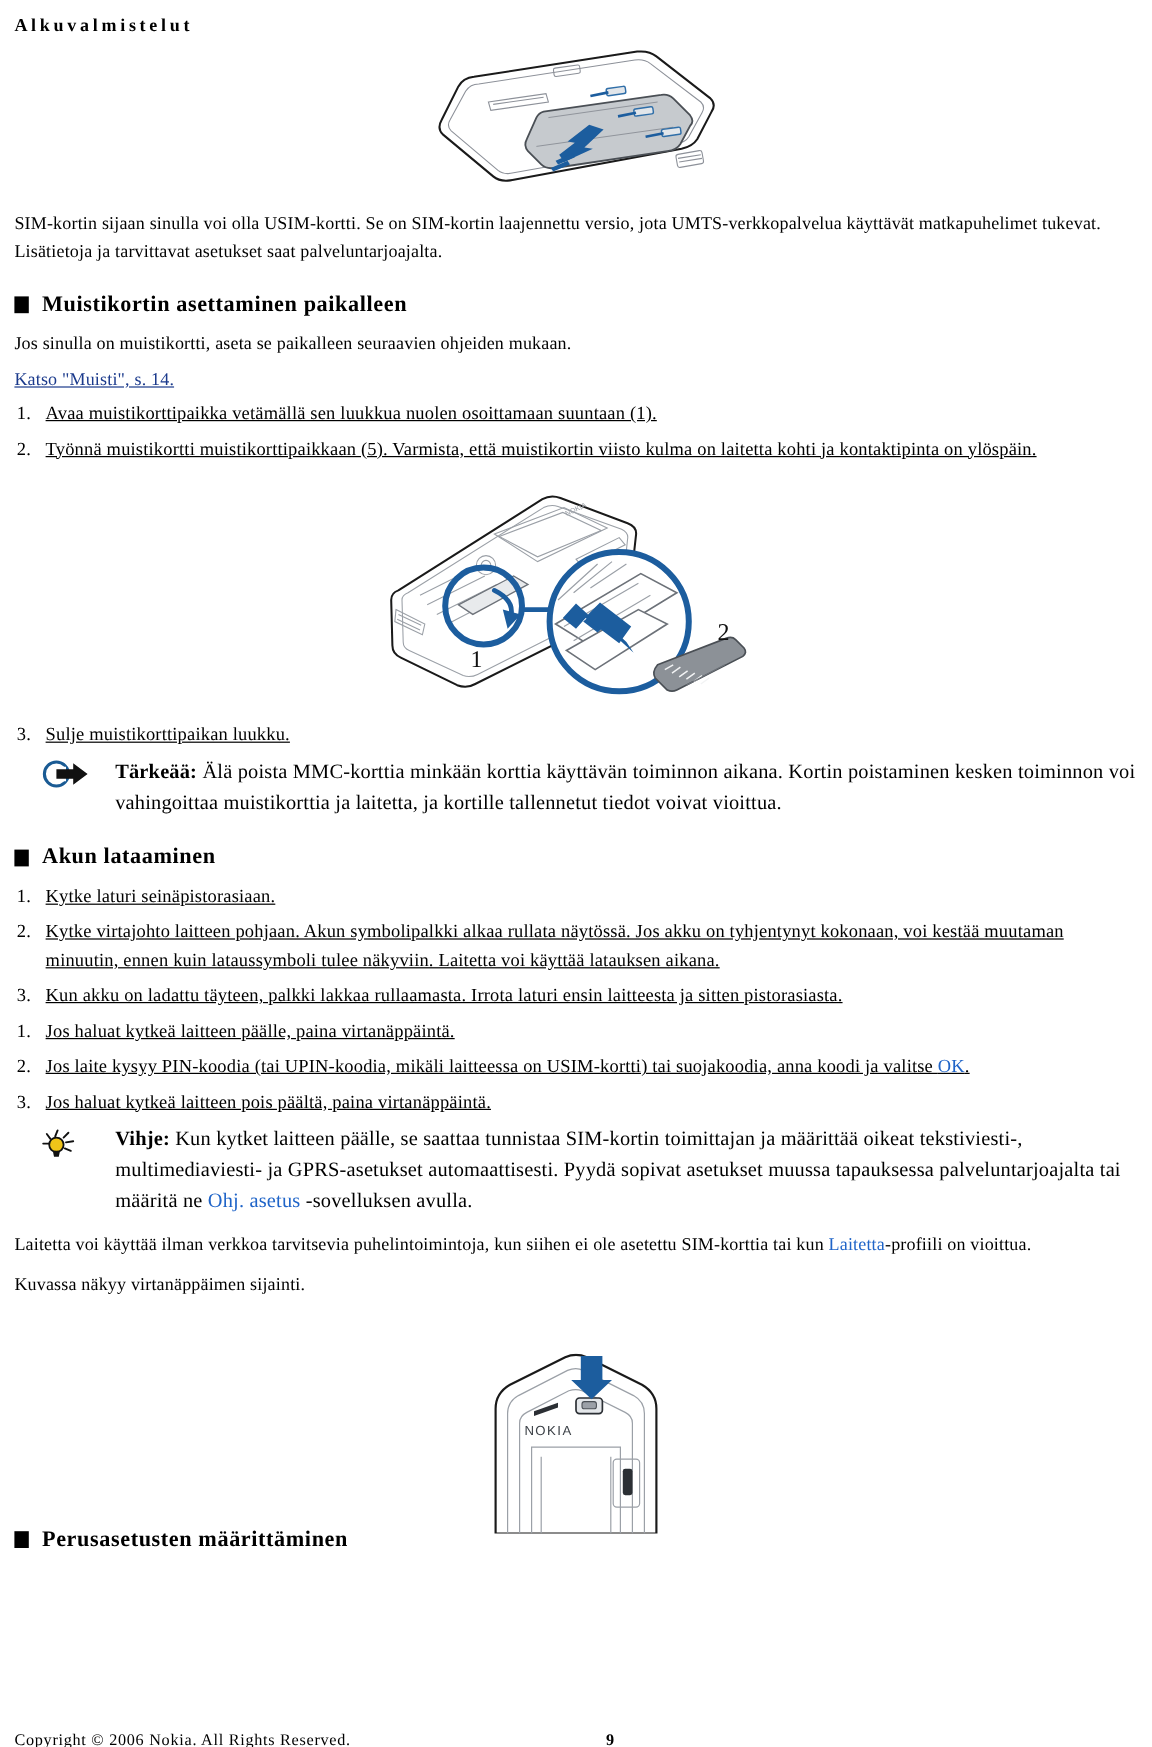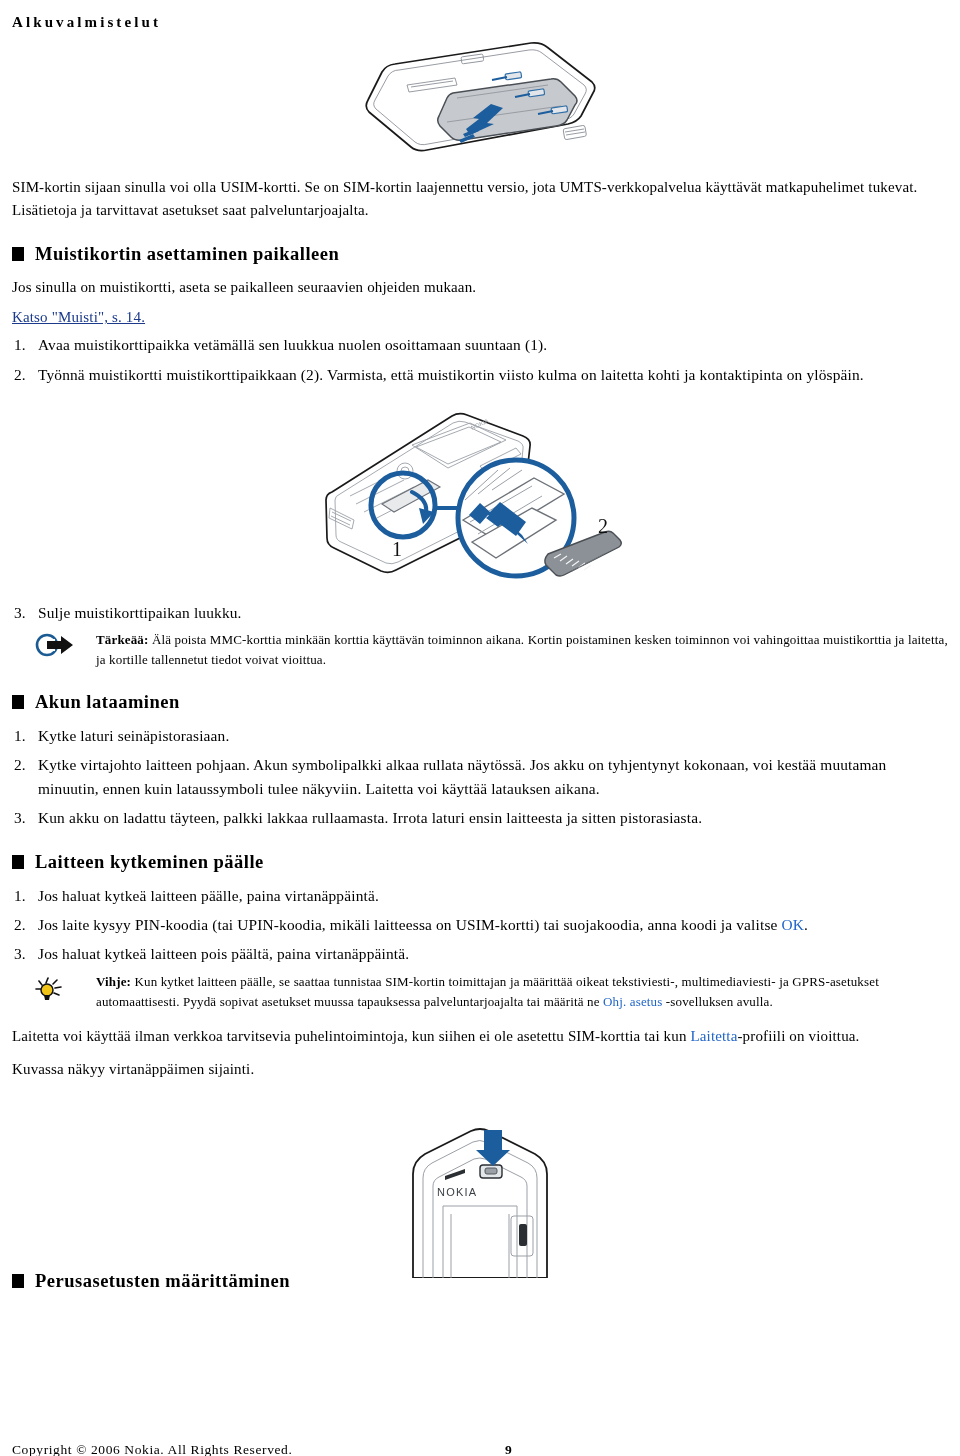--- a/index.html
+++ b/index.html
@@ -98,35 +98,35 @@
     line-height: 1.52;
     margin-bottom: 6px;
     letter-spacing: 0.15px;
   }
   ol.steps > li .num {
     flex: 0 0 26px;
     text-align: left;
     padding-left: 2px;
     box-sizing: border-box;
   }
-  ol.steps > li .txt { flex: 1 1 auto; }
+  ol.steps > li .txt { flex: 1 1 auto; text-decoration: underline; }
 
   
   .note {
     display: flex;
     margin: 6px 0 0 0;
     padding-left: 22px;
   }
   .note .note-icon {
     flex: 0 0 62px;
     padding-top: 3px;
   }
   .note .note-body {
     flex: 1 1 auto;
-    font-size: 13px;
+    font-size: 17px;
     line-height: 1.52;
     letter-spacing: 0.15px;
   }
   .note .lead { font-weight: bold; }
 
   
   .footer {
     position: absolute;
     left: 12px;
     bottom: 14px;
@@ -301,21 +301,21 @@
       <a class="xref" href="#">Katso "Muisti", s. 14.</a>
     </p>
 
     <ol class="steps">
       <li>
         <span class="num">1.</span>
         <span class="txt">Avaa muistikorttipaikka vetämällä sen luukkua nuolen osoittamaan suuntaan (1).</span>
       </li>
       <li>
         <span class="num">2.</span>
-        <span class="txt">Työnnä muistikortti muistikorttipaikkaan (2). Varmista, että muistikortin viisto kulma on laitetta kohti ja kontaktipinta on ylöspäin.</span>
+        <span class="txt">Työnnä muistikortti muistikorttipaikkaan (5). Varmista, että muistikortin viisto kulma on laitetta kohti ja kontaktipinta on ylöspäin.</span>
       </li>
     </ol>
 
     <div style="height:205px"></div>
 
     <ol class="steps">
       <li>
         <span class="num">3.</span>
         <span class="txt">Sulje muistikorttipaikan luukku.</span>
       </li>
@@ -347,24 +347,20 @@
       <li>
         <span class="num">2.</span>
         <span class="txt">Kytke virtajohto laitteen pohjaan. Akun symbolipalkki alkaa rullata näytössä. Jos akku on tyhjentynyt kokonaan, voi kestää muutaman minuutin, ennen kuin lataussymboli tulee näkyviin. Laitetta voi käyttää latauksen aikana.</span>
       </li>
       <li>
         <span class="num">3.</span>
         <span class="txt">Kun akku on ladattu täyteen, palkki lakkaa rullaamasta. Irrota laturi ensin laitteesta ja sitten pistorasiasta.</span>
       </li>
     </ol>
 
-    <h2 class="section">
-      <span class="sq"></span>
-      <span>Laitteen kytkeminen päälle</span>
-    </h2>
 
     <ol class="steps">
       <li>
         <span class="num">1.</span>
         <span class="txt">Jos haluat kytkeä laitteen päälle, paina virtanäppäintä.</span>
       </li>
       <li>
         <span class="num">2.</span>
         <span class="txt"><span>Jos laite kysyy PIN-koodia (tai UPIN-koodia, mikäli laitteessa on USIM-kortti) tai suojakoodia, anna koodi ja valitse </span><span class="inline-blue">OK</span><span>.</span></span>
       </li>

